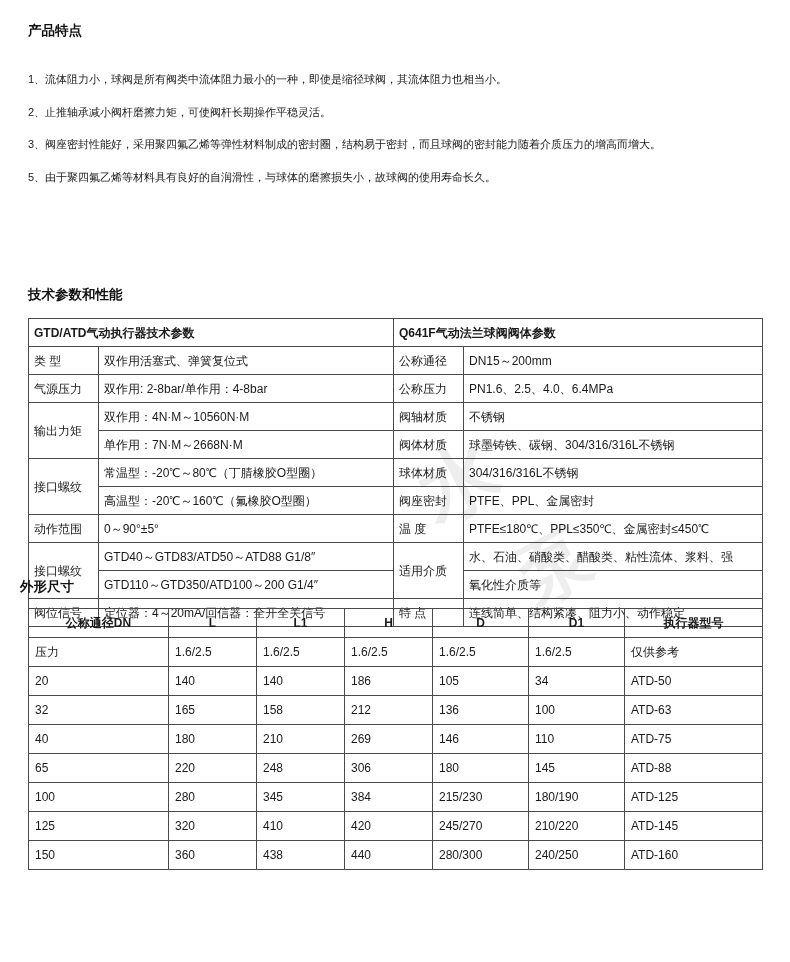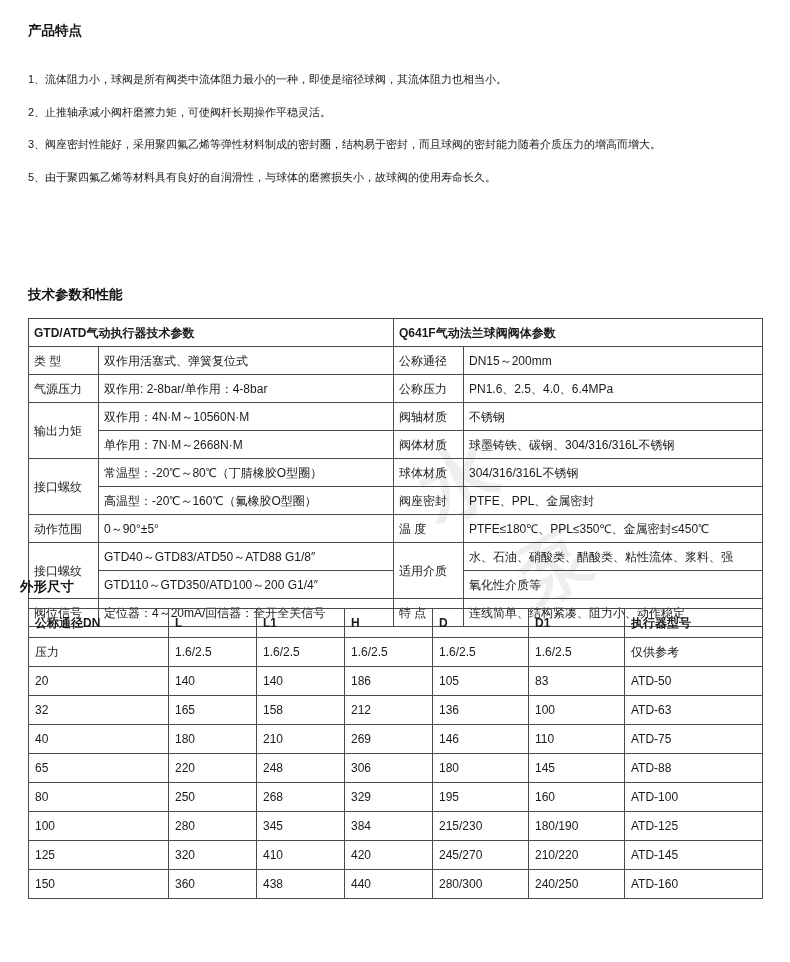--- a/index.html
+++ b/index.html
@@ -85,20 +85,21 @@
     border: 1px solid #4a4a4a;
     padding: 3px 6px;
     text-align: left;
     font-size: 12px;
     line-height: 16px;
     height: 22px;
     font-weight: normal;
   }
   #dims-table th {
     font-weight: bold;
+    text-align: center;
   }
 
   .watermark {
     position: absolute;
     pointer-events: none;
     color: rgba(120,120,120,0.13);
     font-family: "Liberation Serif", serif;
     font-weight: bold;
     font-size: 78px;
     transform: rotate(-28deg);
@@ -236,21 +237,21 @@
         <td>1.6/2.5</td>
         <td>1.6/2.5</td>
         <td>仅供参考</td>
       </tr>
       <tr>
         <td>20</td>
         <td>140</td>
         <td>140</td>
         <td>186</td>
         <td>105</td>
-        <td>83</td>
+        <td>34</td>
         <td>ATD-50</td>
       </tr>
       <tr>
         <td>32</td>
         <td>165</td>
         <td>158</td>
         <td>212</td>
         <td>136</td>
         <td>100</td>
         <td>ATD-63</td>
@@ -267,29 +268,20 @@
       <tr>
         <td>65</td>
         <td>220</td>
         <td>248</td>
         <td>306</td>
         <td>180</td>
         <td>145</td>
         <td>ATD-88</td>
       </tr>
       <tr>
-        <td>80</td>
-        <td>250</td>
-        <td>268</td>
-        <td>329</td>
-        <td>195</td>
-        <td>160</td>
-        <td>ATD-100</td>
-      </tr>
-      <tr>
         <td>100</td>
         <td>280</td>
         <td>345</td>
         <td>384</td>
         <td>215/230</td>
         <td>180/190</td>
         <td>ATD-125</td>
       </tr>
       <tr>
         <td>125</td>

